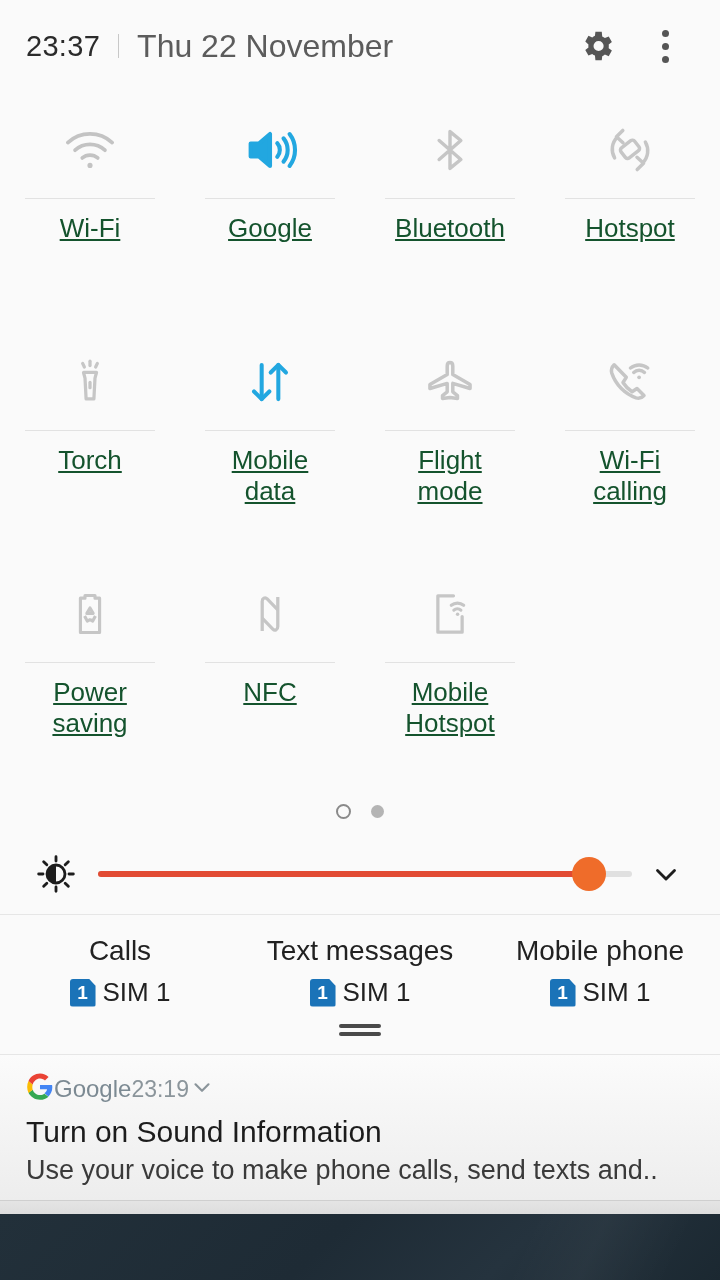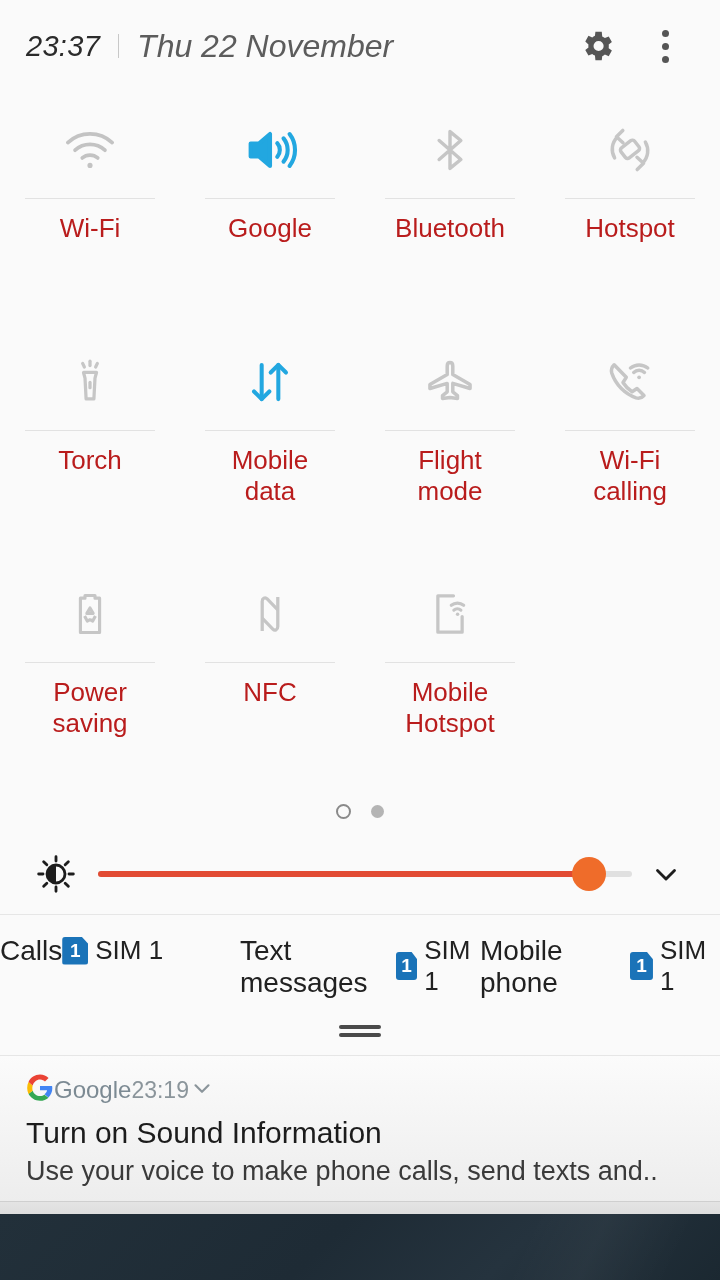--- a/index.html
+++ b/index.html
@@ -4,62 +4,62 @@
 <style>
   * { margin:0; padding:0; box-sizing:border-box; }
   html, body {
     width:720px; height:1280px;
     font-family:"Liberation Sans", sans-serif;
     background:#fafafa; overflow:hidden;
   }
   #screen { position:relative; width:720px; height:1280px; background:#fafafa; }
 
   
-  .header { height:92px; display:flex; align-items:center; padding:4px 26px;font-style:italic; }
+  .header { height:92px; display:flex; align-items:center; padding:4px 26px; }
   .clock { font-size:29px; color:#2b2b2b; letter-spacing:.3px; }
   .hsep { width:1px; height:24px; background:#c8c8c8; margin:0 18px; }
   .hdate { font-size:32px; color:#5c5c5c; }
   .hspacer { flex:1; }
   .hicon { display:flex; align-items:center; justify-content:center; }
   .gear { margin-right:34px; }
   .kebab { width:30px; display:flex; flex-direction:column; align-items:center; gap:6px; margin-right:14px; }
   .kebab i { display:block; width:7px; height:7px; border-radius:50%; background:#555; }
 
   
   .qs-grid { display:grid; grid-template-columns:repeat(4,1fr); }
   .qs-cell {
     height:232px; display:flex; flex-direction:column;
     align-items:center; padding-top:12px;
   }
   .qs-icon { height:92px; display:flex; align-items:center; justify-content:center; }
   .qs-rule { width:72%; height:1px; background:#e2e2e2; margin:2px 0 14px; }
   .qs-label {
-    font-size:26px; color:#b91c1c; text-align:center;
-    line-height:31px; max-width:86%;
+    font-size:26px; color:#14532d; text-align:center;
+    line-height:31px; max-width:86%;text-decoration:underline;
   }
 
   
   .dots { display:flex; justify-content:center; align-items:center; gap:20px; height:46px; }
   .dot-hollow { width:15px; height:15px; border-radius:50%; border:2px solid #8a8a8a; }
   .dot-solid { width:13px; height:13px; border-radius:50%; background:#b4b4b4; }
 
   
   .brightness { display:flex; align-items:center; height:80px; padding:0 26px; }
   .bright-icon { width:60px; display:flex; justify-content:center; }
   .track-wrap { flex:1; position:relative; height:40px; display:flex; align-items:center; margin:0 6px 0 12px; }
   .track-bg { position:absolute; left:0; right:0; height:6px; border-radius:3px; background:#e0e0e0; }
   .track-fill { position:absolute; left:0; height:6px; border-radius:3px; }
   .thumb { position:absolute; width:34px; height:34px; border-radius:50%; transform:translateX(-50%); }
   .chev-btn { width:56px; display:flex; justify-content:center; align-items:center; }
 
   .divider-full { height:1px; background:#e6e6e6; }
 
   
   .sim-row { display:grid; grid-template-columns:repeat(3,1fr); padding:20px 0 6px; }
-  .sim-cell { display:flex; flex-direction:row; align-items:flex-start; }
+  .sim-cell { display:flex; flex-direction:column; align-items:center; }
   .sim-title { font-size:28px; color:#212121; margin-bottom:10px; }
   .sim-sub { display:flex; align-items:center; gap:7px; }
   .sim-badge {
     width:26px; height:28px; color:#fff; font-size:19px; font-weight:bold;
     display:flex; align-items:center; justify-content:center;
     border-radius:3px;
   }
   .sim-name { font-size:26px; color:#212121; }
   .handle-wrap { display:flex; justify-content:center; padding:10px 0 14px; }
   .handle { width:42px; }

